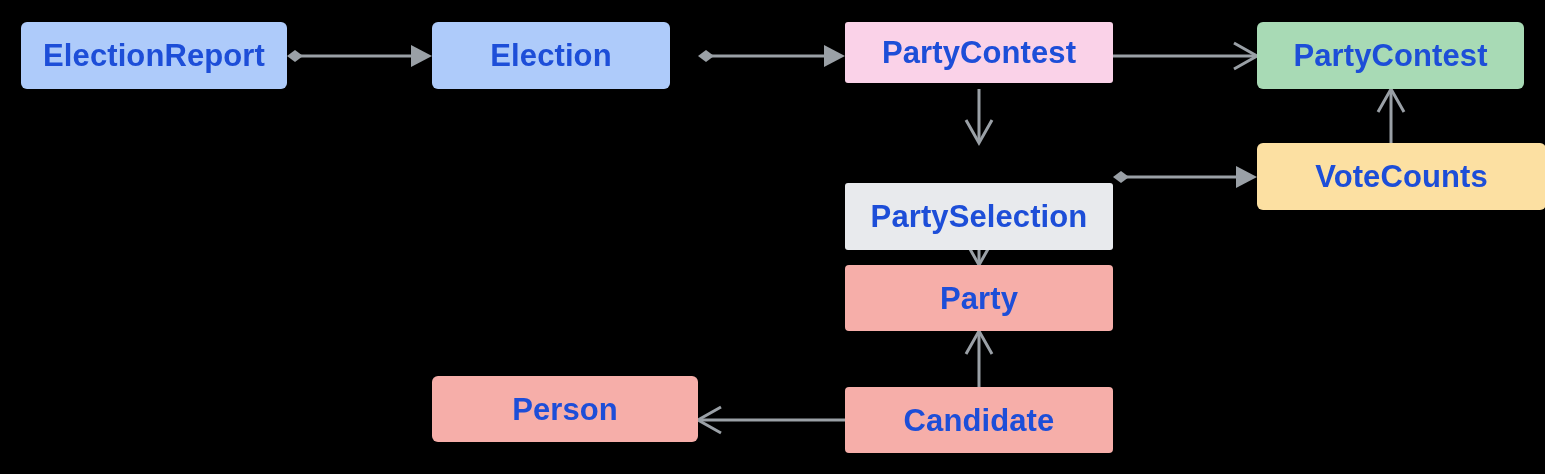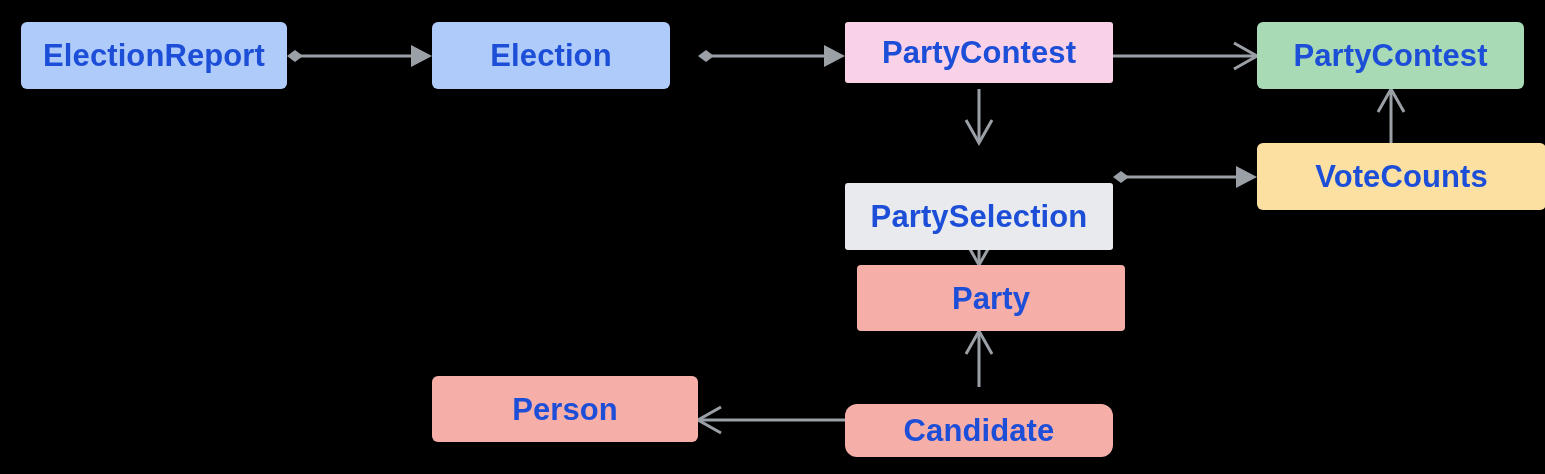--- a/index.html
+++ b/index.html
@@ -135,25 +135,25 @@
   </div>
 
   <div class="node" style="left:845px; top:143px; width:268px; height:67px; background:#e8eaed; border-radius:3px;margin-top:40px;">
     <span class="node-label">PartySelection</span>
   </div>
 
   <div class="node" style="left:1257px; top:143px; width:289px; height:67px; background:#fce0a2;">
     <span class="node-label">VoteCounts</span>
   </div>
 
-  <div class="node" style="left:845px; top:265px; width:268px; height:66px; background:#f6aea9; border-radius:4px;margin-left:12px;">
+  <div class="node" style="left:845px; top:265px; width:268px; height:66px; background:#f6aea9; border-radius:4px;">
     <span class="node-label">Party</span>
   </div>
 
   <div class="node" style="left:432px; top:376px; width:266px; height:66px; background:#f6aea9;">
     <span class="node-label">Person</span>
   </div>
 
-  <div class="node" style="left:845px; top:387px; width:268px; height:53px; background:#f6aea9; border-radius:12px;margin-top:17px;">
+  <div class="node" style="left:845px; top:387px; width:268px; height:66px; background:#f6aea9; border-radius:4px;">
     <span class="node-label">Candidate</span>
   </div>
 
 </div>
 
 </body></html>

